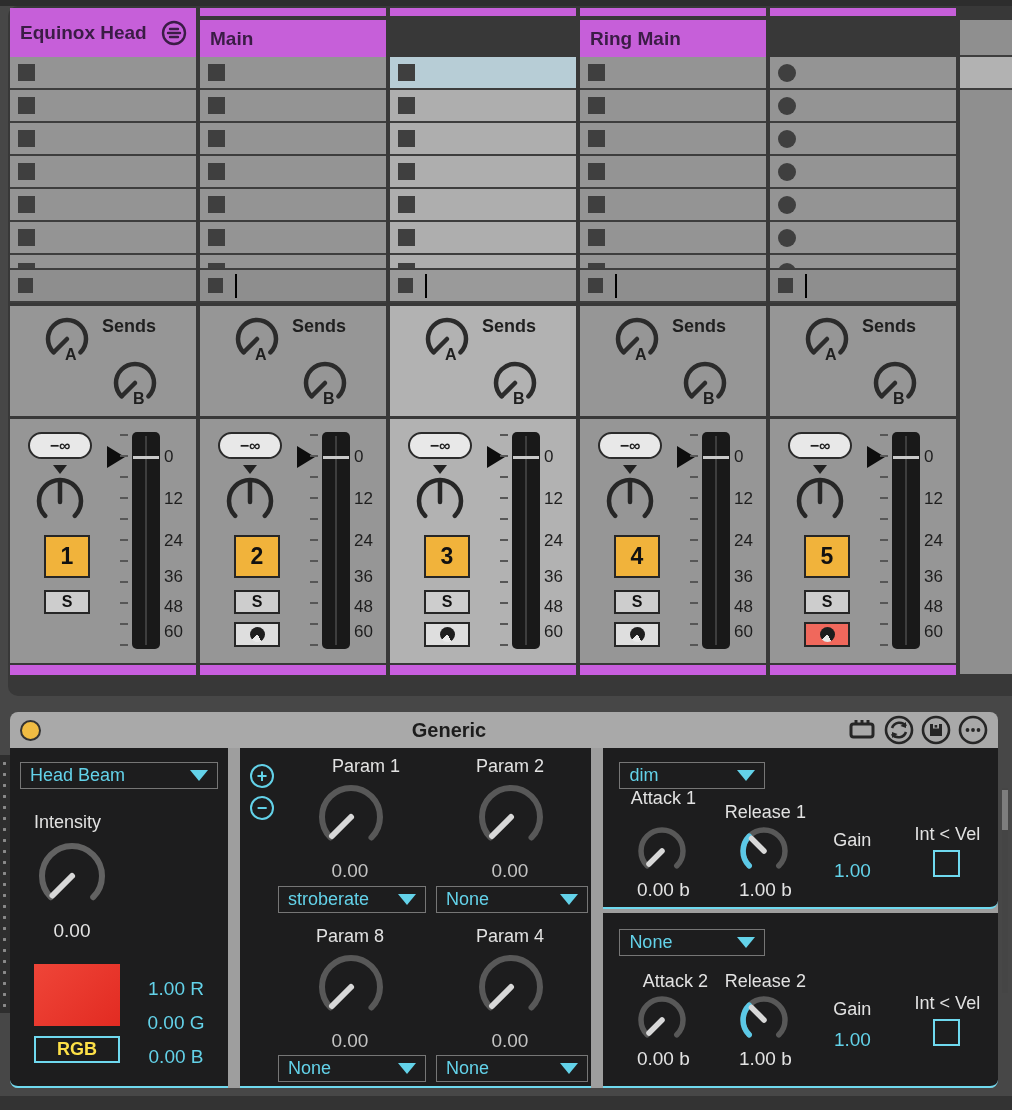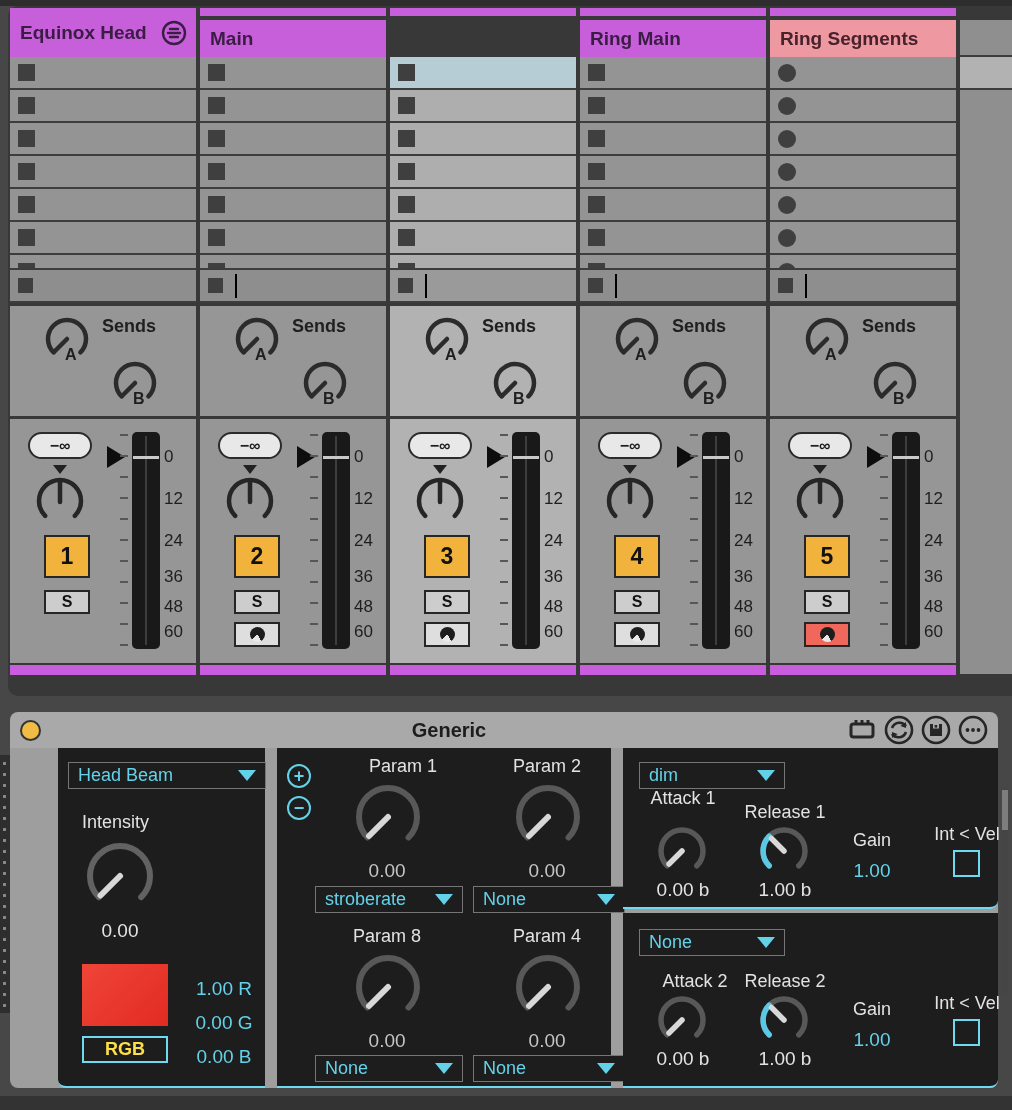--- a/index.html
+++ b/index.html
@@ -95,21 +95,21 @@
   .dragstrip { position:absolute; left:0; top:755px; width:12px; height:258px;
                background-color:#2e2e2e;
                background-image:radial-gradient(circle,#8a8a8a 1.4px,transparent 1.6px);
                background-size:7px 11px; background-position:1px 3px; }
   .device { position:absolute; left:10px; top:712px; width:988px; height:376px; }
   .titlebar { height:36px; background:#a9a9a9; border-radius:8px 8px 0 0;
               display:flex; align-items:center; padding:0 10px;text-align:center; }
   .led { width:21px; height:21px; border-radius:50%; background:#f0bc43; border:2px solid #333; flex:none; }
   .devtitle { font-weight:bold; font-size:20px; color:#1d1d1d; margin-left:10px; flex:1; }
   .hicons { display:flex; align-items:center; gap:7px; }
-  .dbody { height:340px; background:#9e9e9e; display:flex; gap:12px; border-radius:0 0 8px 8px;padding-left:48px; }
+  .dbody { height:340px; background:#9e9e9e; display:flex; gap:12px; border-radius:0 0 8px 8px; }
   .panel { background:#1d1d1e; border-bottom:2px solid #6fd9ef; position:relative; }
   .p-left { width:222px; border-radius:0 0 0 8px; }
   .p-mid { width:358px; }
   .rstack { width:402px; display:flex; flex-direction:column; gap:4px; }
   .p-env1 { height:161px; border-radius:0 0 8px 0; }
   .p-env2 { flex:1; border-radius:0 0 8px 0; }
 
   .dd { position:absolute; height:27px; border:1px solid #767676; background:#1d1d1e;
         display:flex; align-items:center; justify-content:space-between;
         padding:0 9px; color:#63d2e9; font-size:18px; }
@@ -461,23 +461,20 @@
           <span class="sc s4">48</span>
           <span class="sc s5">60</span>
         </div>
     </div>
     <div class="cstrip"></div>
   </div>
 
   <div class="col">
     <div class="hdzone">
         <div class="gstrip"></div>
-      <div class="hd pink">
-        <span>Ring Segments</span>
-      </div>
     </div>
     <div class="slots">
         <div class="slot r1">
           <span class="stop circle"></span>
         </div>
         <div class="slot r2">
           <span class="stop circle"></span>
         </div>
         <div class="slot r3">
           <span class="stop circle"></span>

